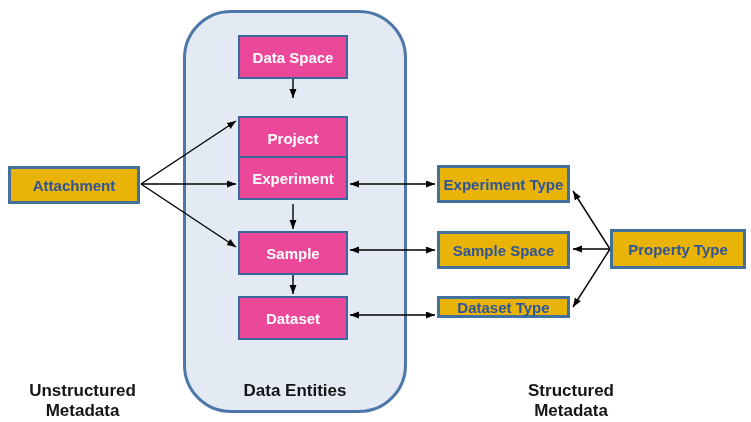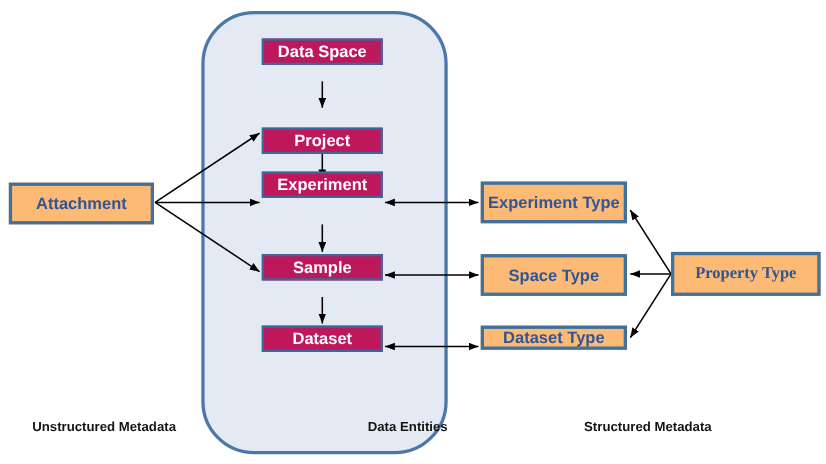--- a/index.html
+++ b/index.html
@@ -35,47 +35,47 @@
     align-items: center;
     justify-content: center;
     font-weight: bold;
     font-size: 15px;
     z-index: 3;
     text-align: center;
     line-height: 1;
   }
   .entity {
     left: 238px;
-    width: 110px; height: 24px;
-    background: #be185d;
+    width: 110px; height: 44px;
+    background: #ec4899;
     border: 2px solid #3A689C;
     color: #ffffff;
   }
   .typebox {
-    background: #fdba74;
+    background: #eab308;
     border: 3px solid #41719C;
     color: #2F5597;
   }
   .n-dataspace   { top: 35px;  }
   .n-project     { top: 116px; }
   .n-experiment  { top: 156px; }
   .n-sample      { top: 231px; }
   .n-dataset     { top: 296px; }
   .n-attachment  { left: 8px;   top: 166px; width: 132px; height: 38px; }
   .n-exptype     { left: 437px; top: 165px; width: 133px; height: 38px; }
   .n-sampletype  { left: 437px; top: 231px; width: 133px; height: 38px; }
   .n-datasettype { left: 437px; top: 296px; width: 133px; height: 22px; }
-  .n-proptype    { left: 610px; top: 229px; width: 136px; height: 40px; font-family: Liberation Serif, serif; }
+  .n-proptype    { left: 610px; top: 229px; width: 136px; height: 40px; }
   .caption {
     position: absolute;
     top: 381px;
     font-weight: bold;
-    font-size: 12px;
+    font-size: 17px;
     color: #141414;
-    text-align: right;
+    text-align: center;
     z-index: 3;
   }
   .cap-unstructured { left: 5px;   width: 155px; }
   .cap-entities     { left: 183px; width: 224px; }
   .cap-structured   { left: 495px; width: 152px; }
 </style>
 </head>
 <body>
 
 <div class="canvas">
@@ -110,21 +110,21 @@
   </svg>
 
   <div class="node entity n-dataspace">Data Space</div>
   <div class="node entity n-project">Project</div>
   <div class="node entity n-experiment">Experiment</div>
   <div class="node entity n-sample">Sample</div>
   <div class="node entity n-dataset">Dataset</div>
 
   <div class="node typebox n-attachment">Attachment</div>
   <div class="node typebox n-exptype">Experiment Type</div>
-  <div class="node typebox n-sampletype">Space Type</div>
+  <div class="node typebox n-sampletype">Sample Space</div>
   <div class="node typebox n-datasettype">Dataset Type</div>
   <div class="node typebox n-proptype">Property Type</div>
 
   <div class="caption cap-unstructured">Unstructured Metadata</div>
   <div class="caption cap-entities">Data Entities</div>
   <div class="caption cap-structured">Structured Metadata</div>
 
 </div>
 
 </body></html>

